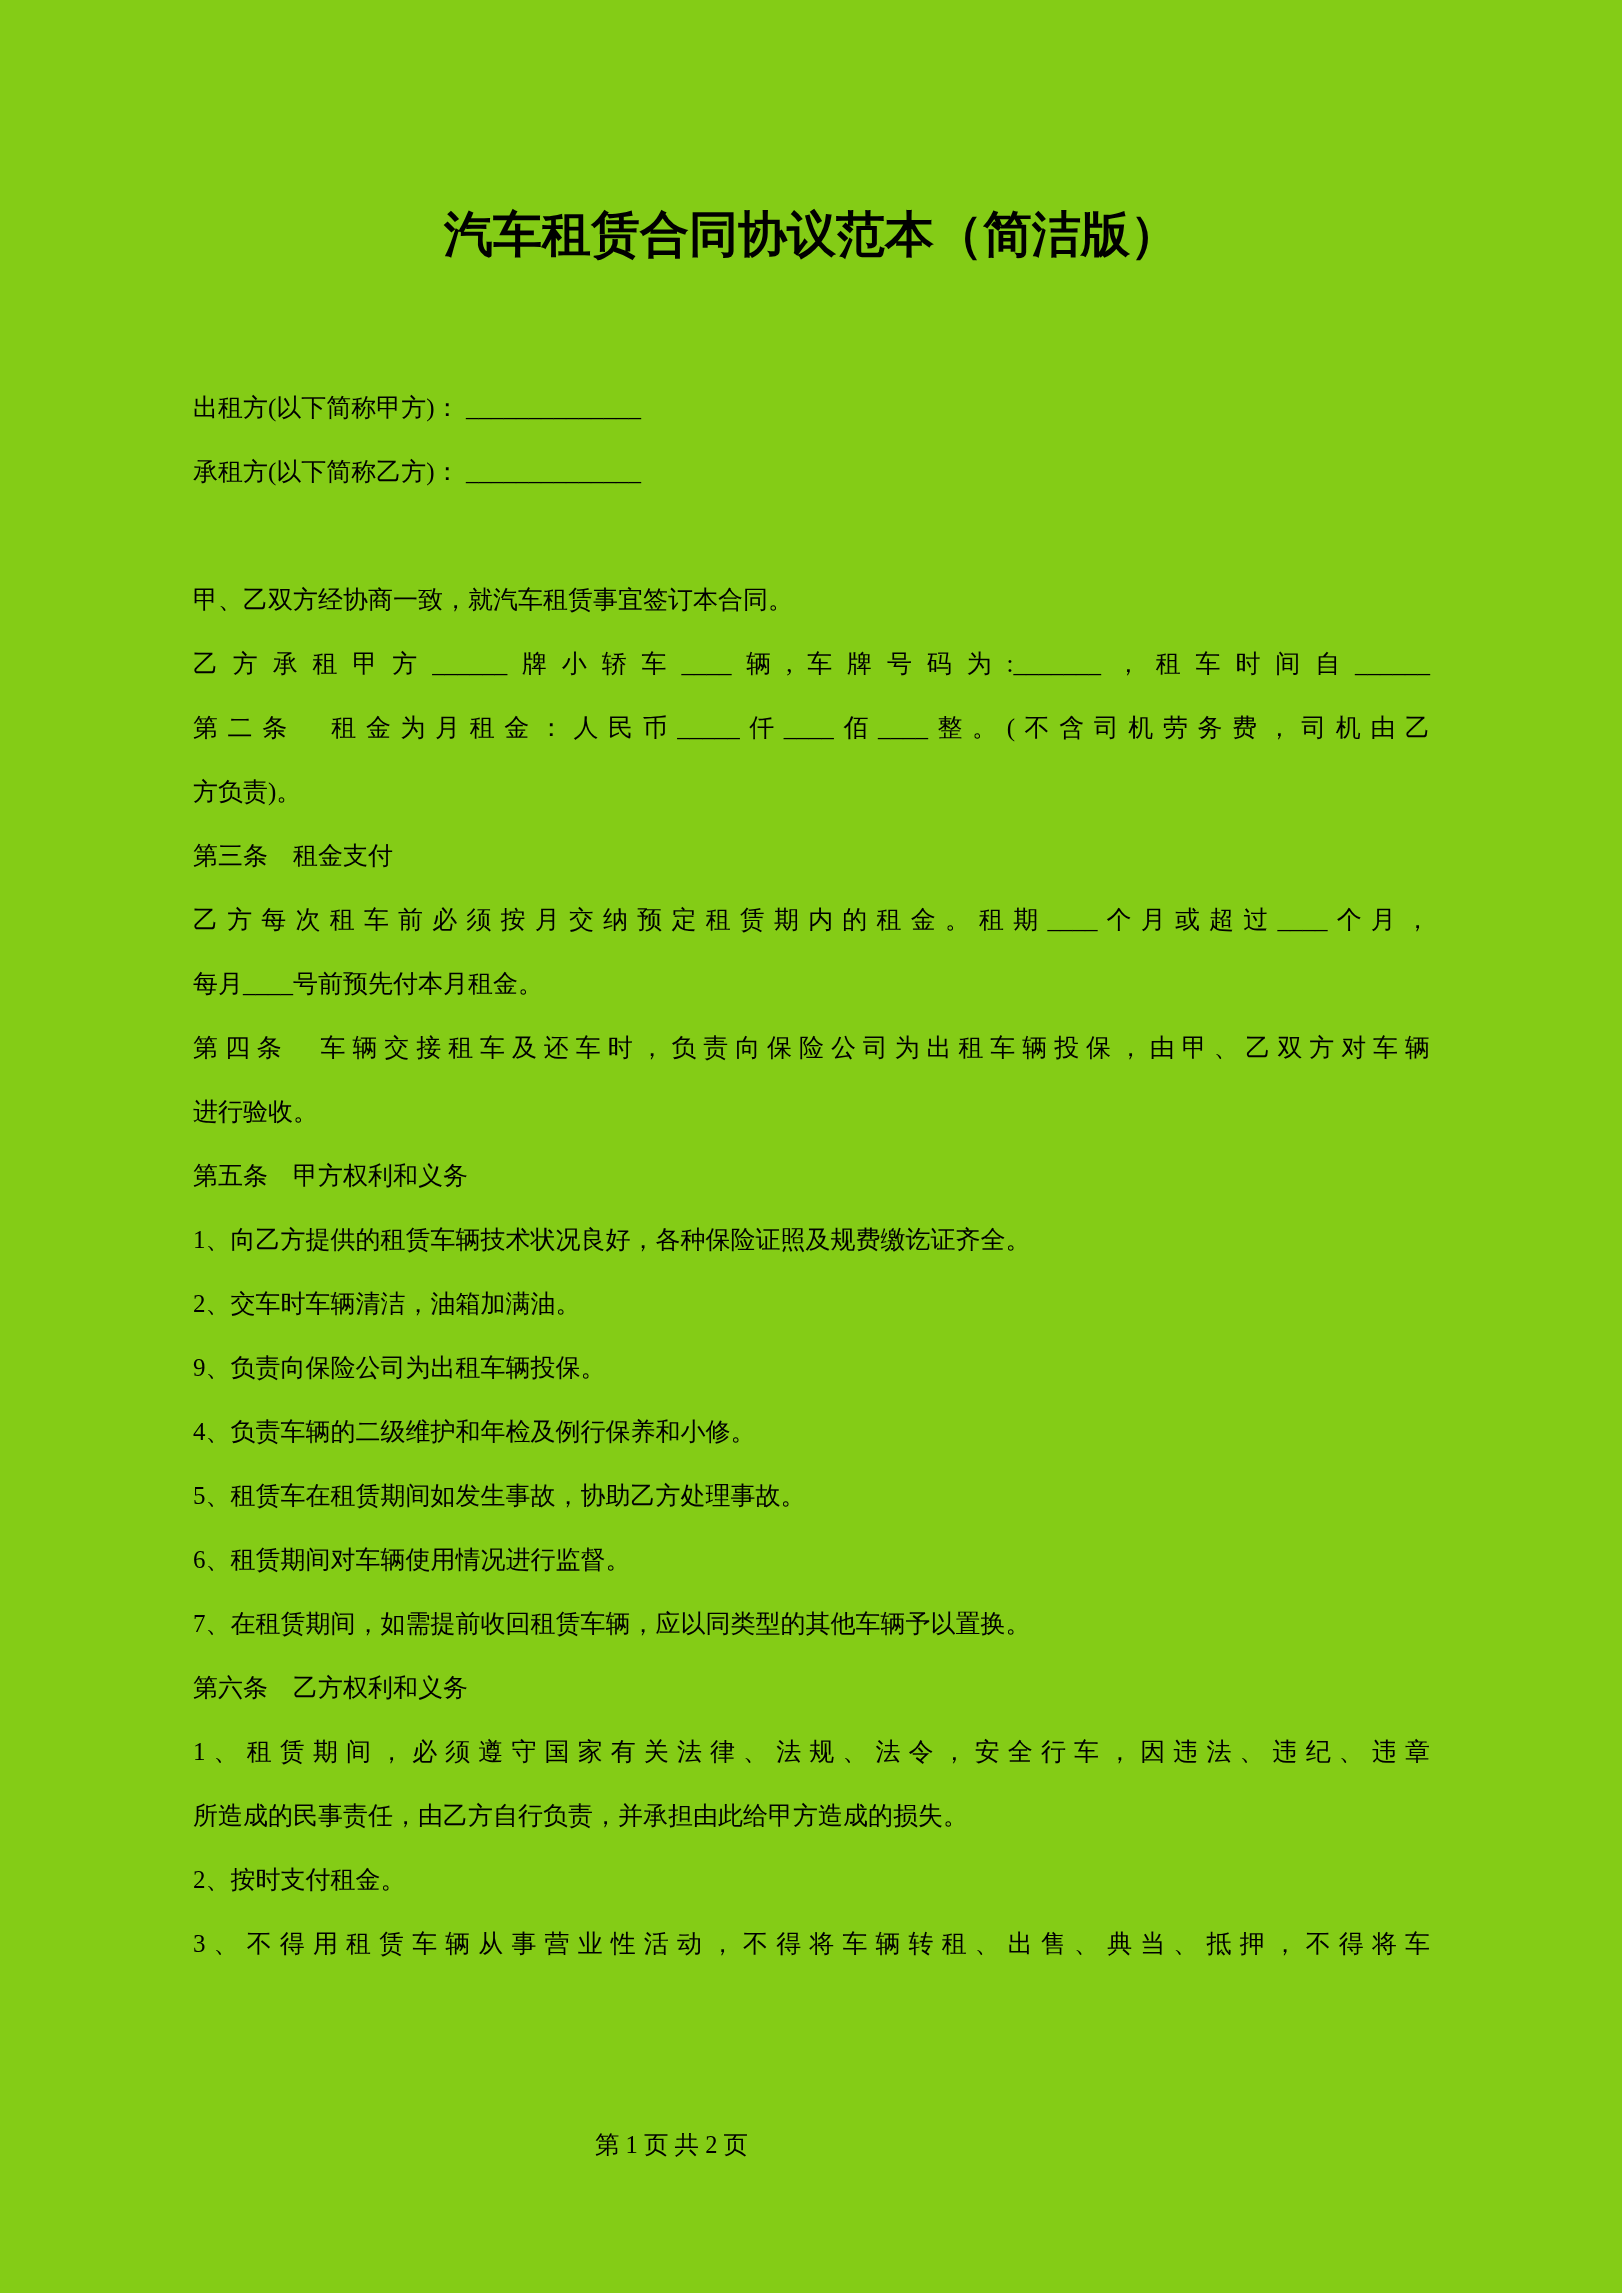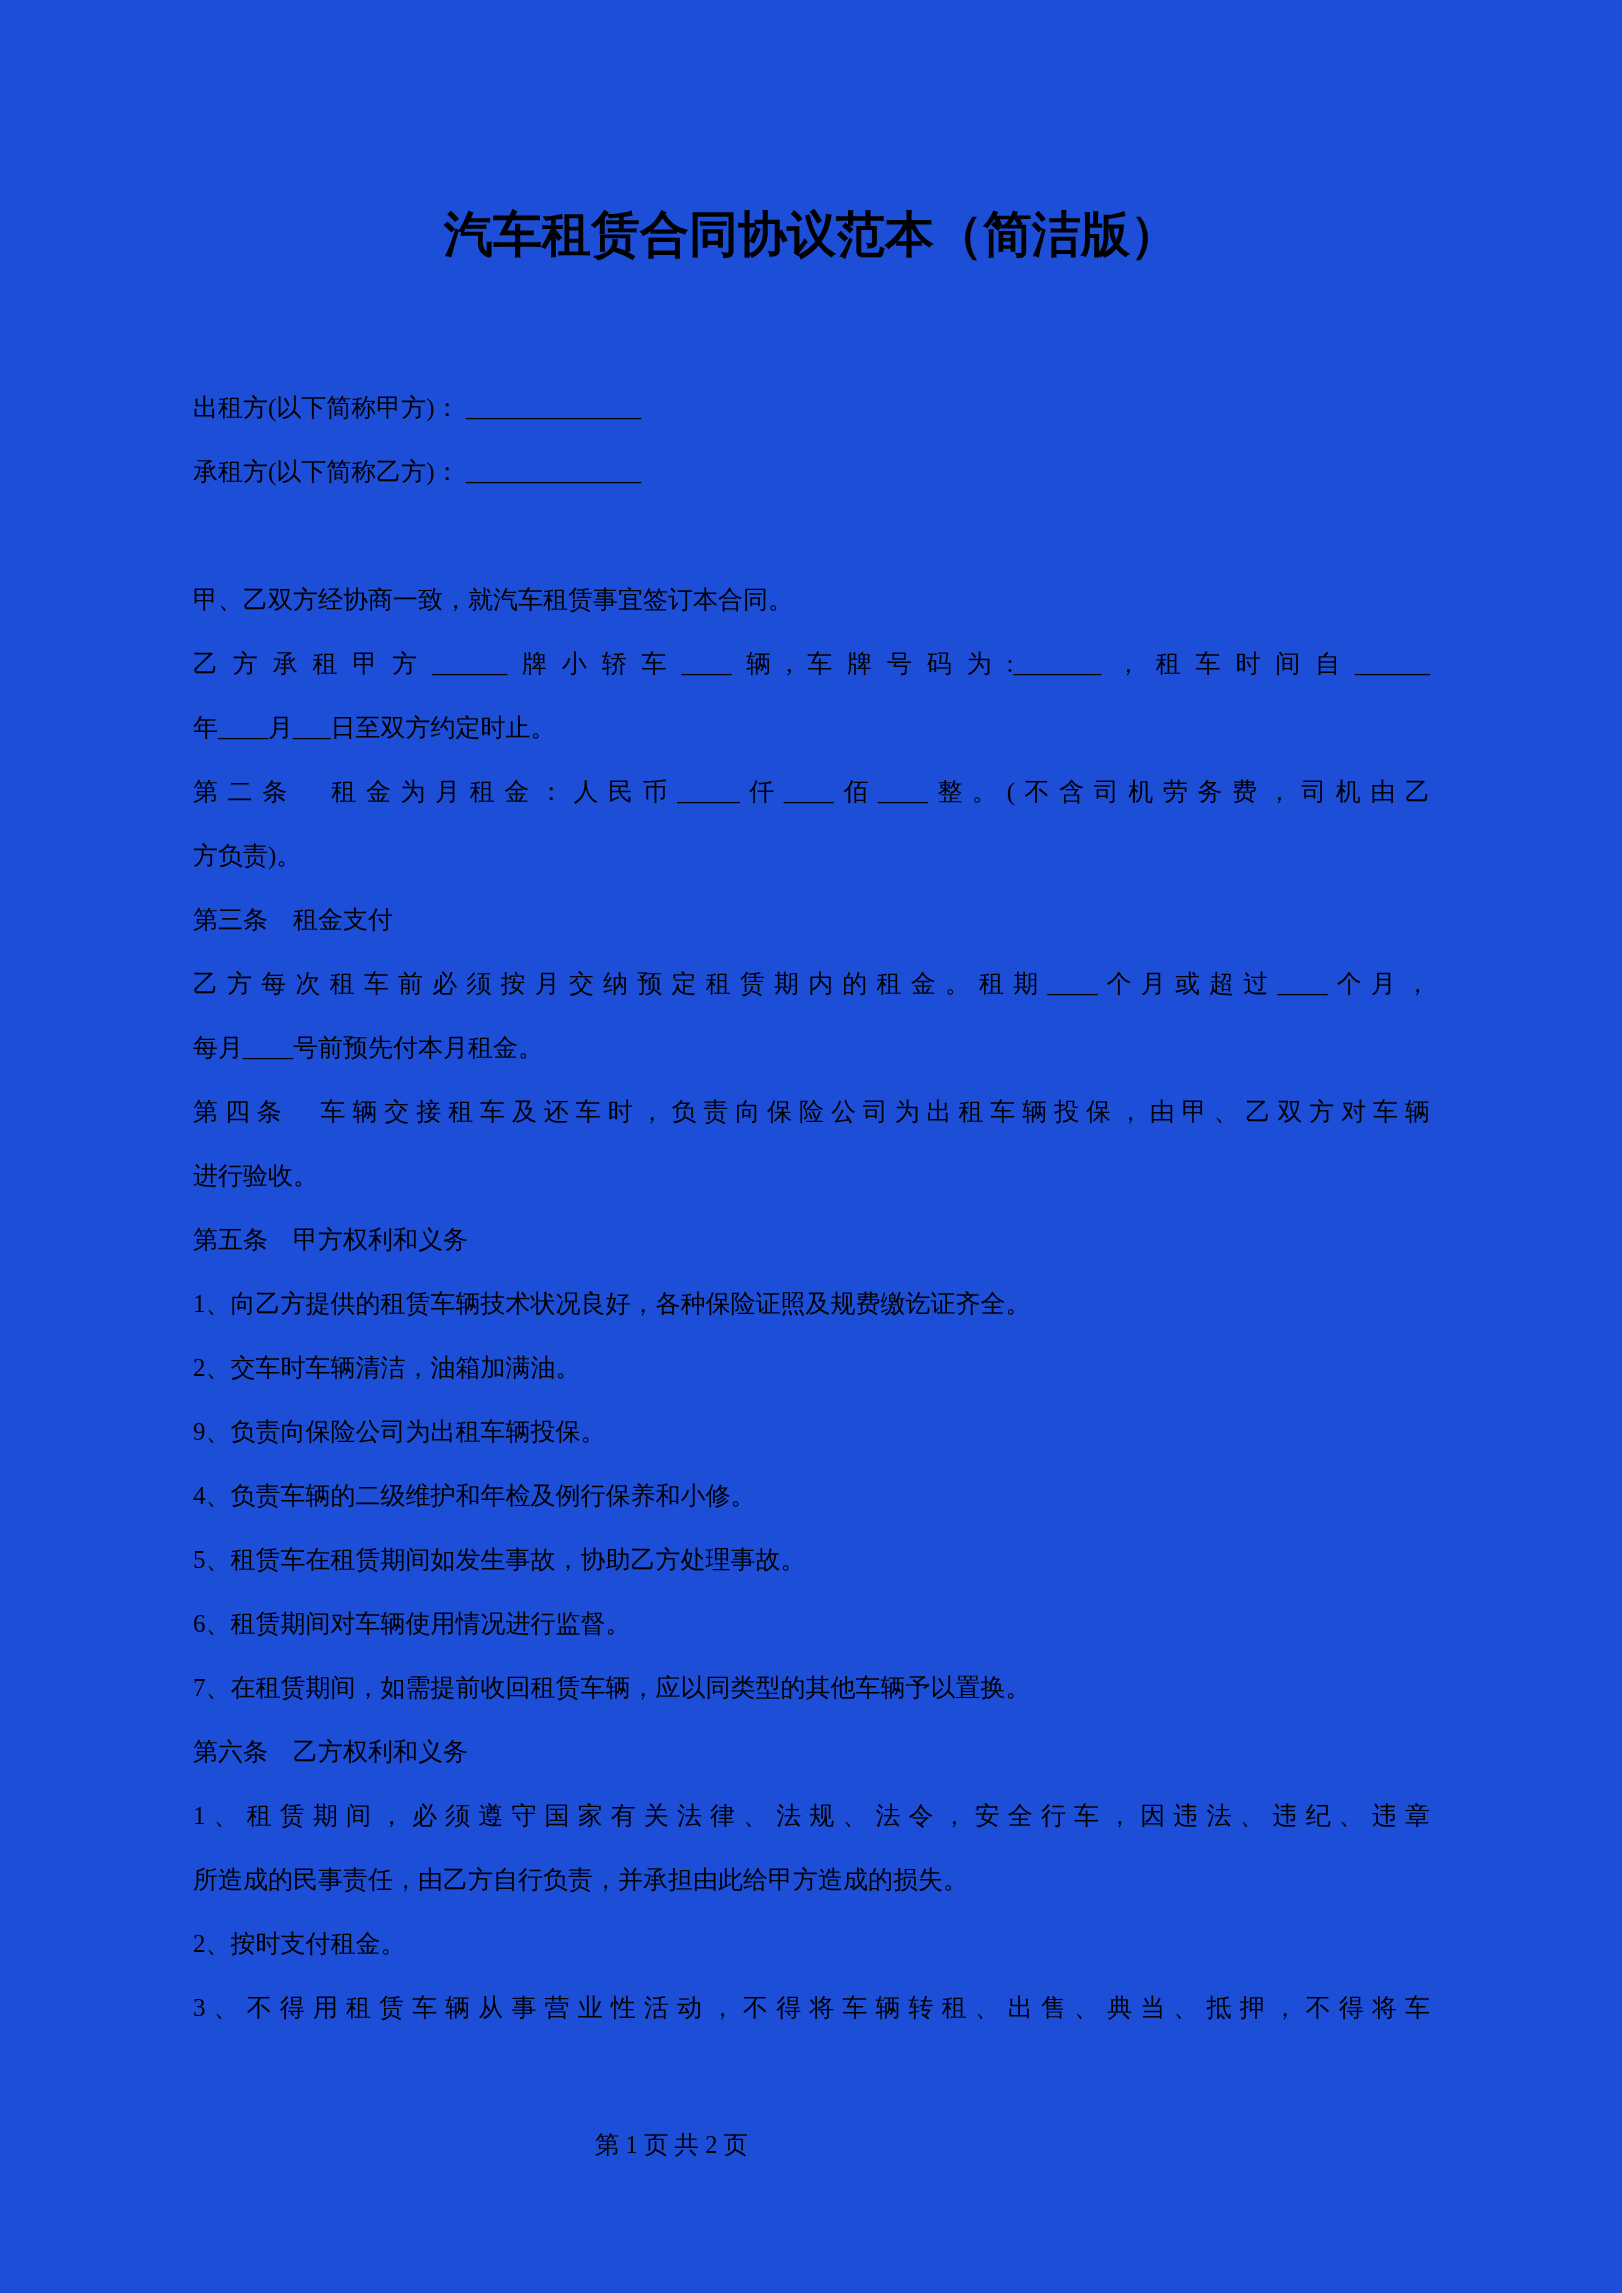--- a/index.html
+++ b/index.html
@@ -11,21 +11,21 @@
     height: 2294px;
     background: #ffffff;
     position: relative;
     overflow: hidden;
     color: #000000;
     font-family: "Liberation Serif", "DejaVu Serif", serif;
   }
   .page {
     position: absolute;
     inset: 0;
-    background: #1d4ed8;
+    background: #84cc16;
   }
   .doc-title {
     position: absolute;
     top: 200px;
     left: 0;
     width: 1623px;
     text-align: center;
     font-size: 49px;
     font-weight: bold;
     line-height: 69px;
@@ -69,21 +69,20 @@
 
 <div class="page">
 
   <div class="doc-title">汽车租赁合同协议范本（简洁版）</div>
 
   <div class="content">
     <div class="line">出租方(以下简称甲方)： ______________</div>
     <div class="line">承租方(以下简称乙方)： ______________</div>
     <div class="line gap">甲、乙双方经协商一致，就汽车租赁事宜签订本合同。</div>
     <div class="line fill">乙方承租甲方______牌小轿车____辆,车牌号码为:_______，租车时间自______</div>
-    <div class="line">年____月___日至双方约定时止。</div>
     <div class="line fill">第二条　租金为月租金：人民币_____仟____佰____整。(不含司机劳务费，司机由乙</div>
     <div class="line">方负责)。</div>
     <div class="line">第三条　租金支付</div>
     <div class="line fill">乙方每次租车前必须按月交纳预定租赁期内的租金。租期____个月或超过____个月，</div>
     <div class="line">每月____号前预先付本月租金。</div>
     <div class="line fill">第四条　车辆交接租车及还车时，负责向保险公司为出租车辆投保，由甲、乙双方对车辆</div>
     <div class="line">进行验收。</div>
     <div class="line">第五条　甲方权利和义务</div>
     <div class="line">1、向乙方提供的租赁车辆技术状况良好，各种保险证照及规费缴讫证齐全。</div>
     <div class="line">2、交车时车辆清洁，油箱加满油。</div>

